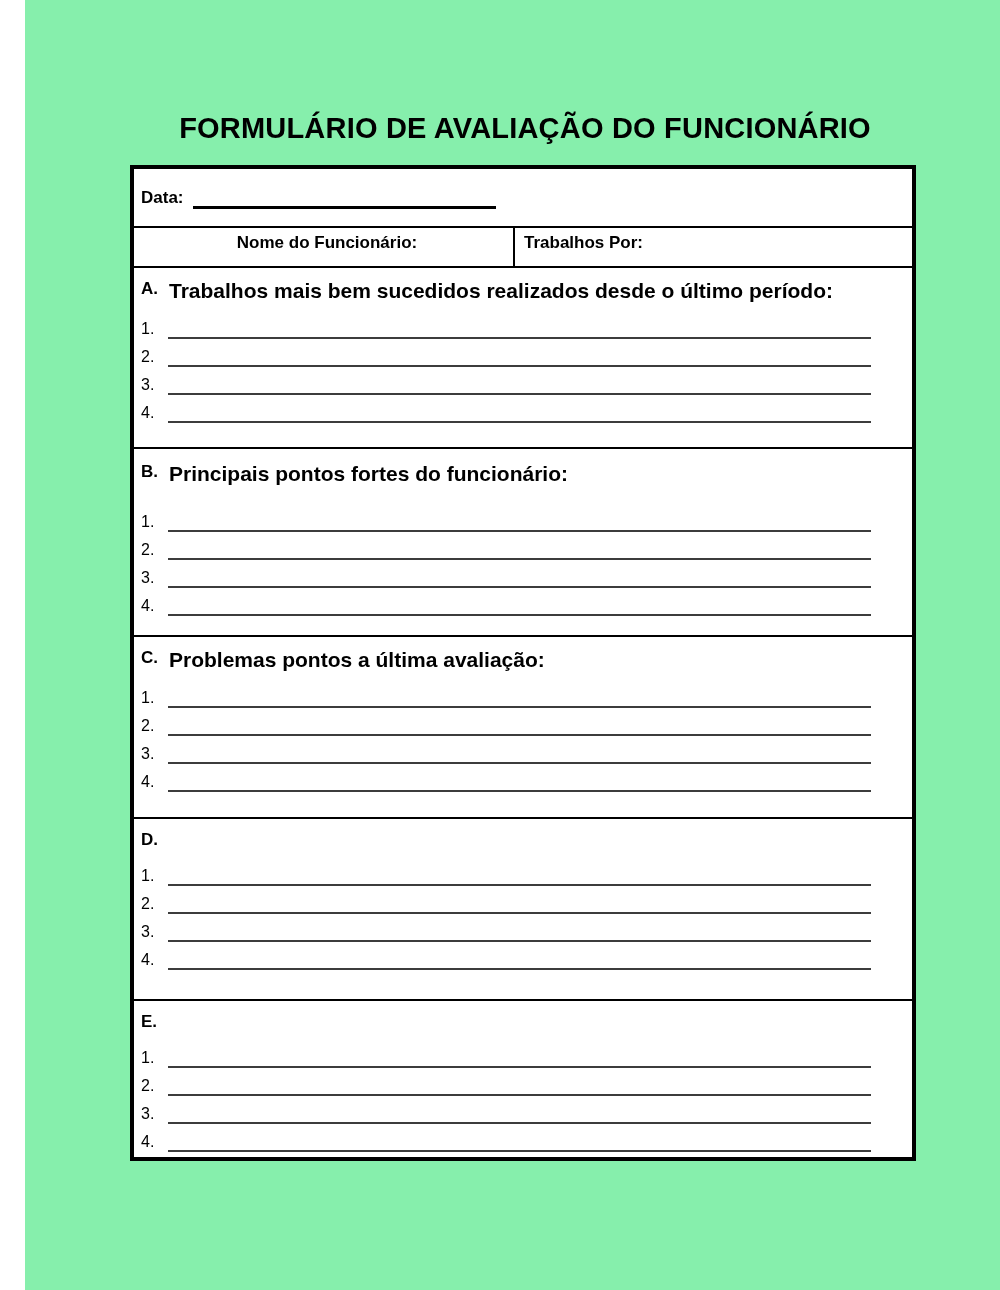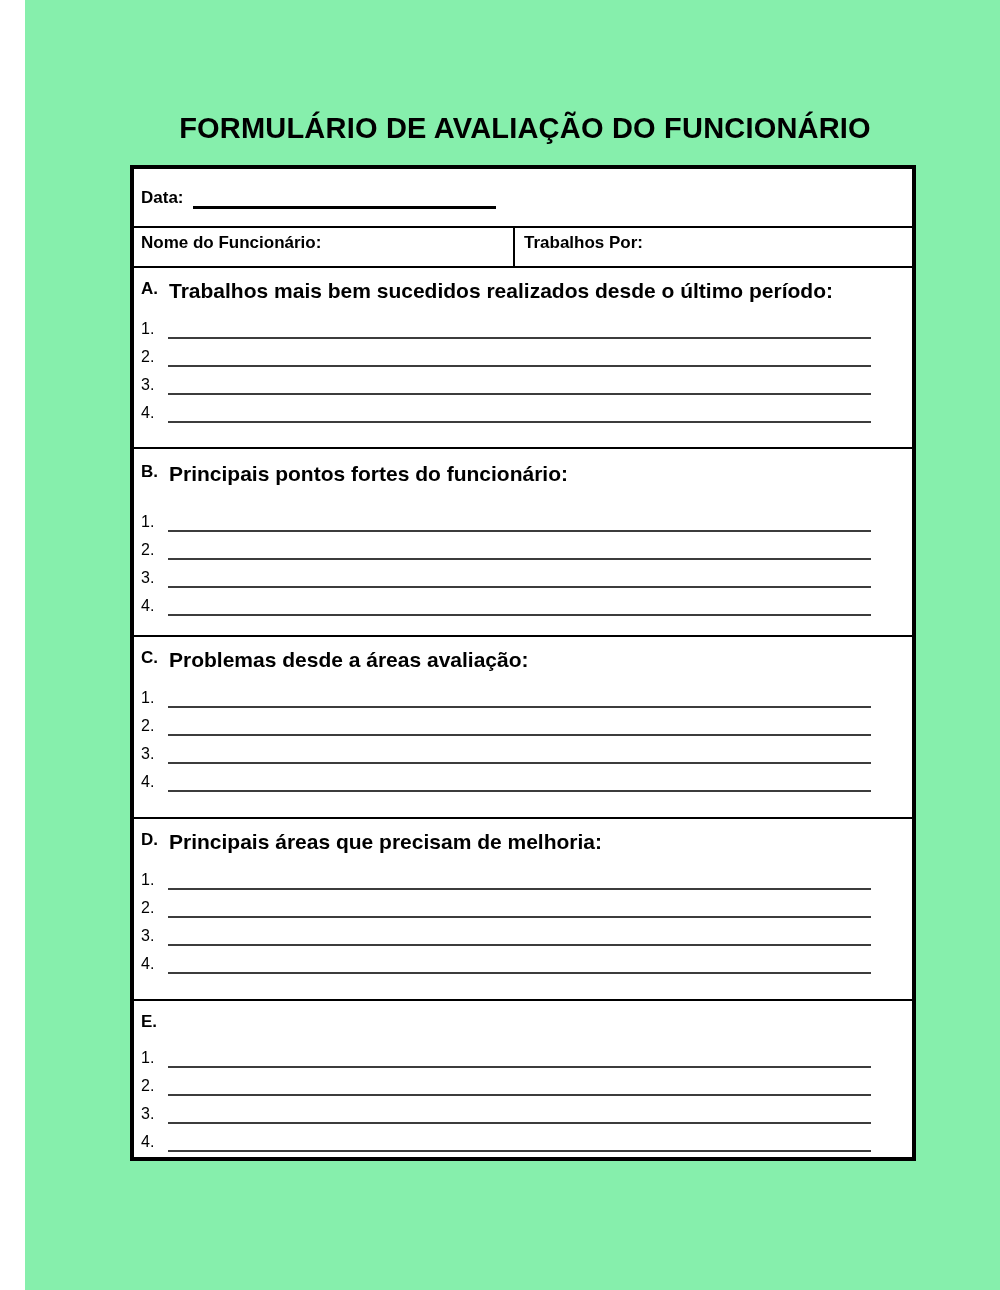--- a/index.html
+++ b/index.html
@@ -64,20 +64,21 @@
     height: 40px;
     border-bottom: 2px solid #000000;
     display: flex;
     flex: none;
   }
   .cell-employee {
     width: 381px;
     border-right: 2px solid #000000;
     padding: 5px 0 0 7px;
     flex: none;
+    text-align: center;
   }
   .cell-completed {
     flex: 1;
     padding: 5px 0 0 9px;
   }
   
   .section {
     border-bottom: 2px solid #000000;
     padding-top: 11px;
     flex: none;
@@ -193,21 +194,21 @@
         <div class="line-row">
           <span class="line-num">4.</span>
           <span class="line-rule"></span>
         </div>
       </div>
     </div>
 
     <div class="section" style="height:182px">
       <div class="sec-head">
         <span class="sec-letter">C.</span>
-        <span class="sec-title">Problemas desde a áreas avaliação:</span>
+        <span class="sec-title">Problemas pontos a última avaliação:</span>
       </div>
       <div class="lines">
         <div class="line-row">
           <span class="line-num">1.</span>
           <span class="line-rule"></span>
         </div>
         <div class="line-row">
           <span class="line-num">2.</span>
           <span class="line-rule"></span>
         </div>
@@ -218,21 +219,20 @@
         <div class="line-row">
           <span class="line-num">4.</span>
           <span class="line-rule"></span>
         </div>
       </div>
     </div>
 
     <div class="section" style="height:182px">
       <div class="sec-head">
         <span class="sec-letter">D.</span>
-        <span class="sec-title">Principais áreas que precisam de melhoria:</span>
       </div>
       <div class="lines">
         <div class="line-row">
           <span class="line-num">1.</span>
           <span class="line-rule"></span>
         </div>
         <div class="line-row">
           <span class="line-num">2.</span>
           <span class="line-rule"></span>
         </div>

